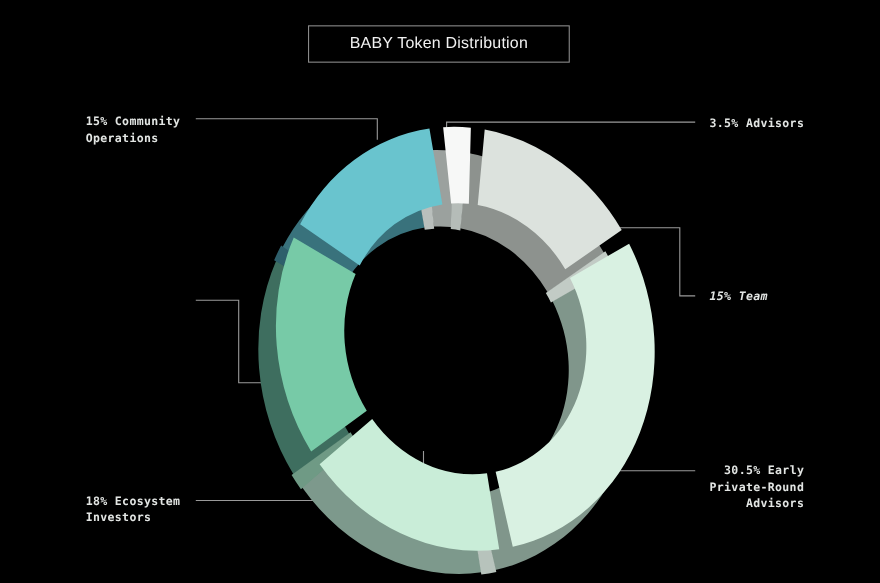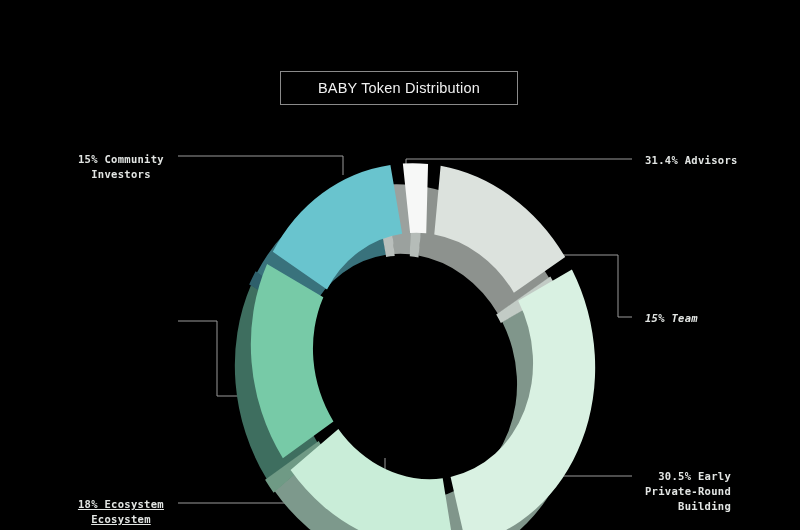--- a/index.html
+++ b/index.html
@@ -3,44 +3,44 @@
 <meta charset="utf-8">
 <style>
   html,body{margin:0;padding:0;}
   body{
     width:800px;height:530px;
     background:#000;
     overflow:hidden;
     font-family:"Liberation Sans",sans-serif;
     position:relative;
   }
-  .stage{position:absolute;inset:0;width:800px;height:479px;margin-top:48px;}
+  .stage{position:absolute;inset:0;width:800px;height:479px;}
   svg.chart{position:absolute;left:0;top:0;}
   .title-box{
     position:absolute;left:280px;top:23px;width:236px;height:32px;
     border:1px solid #8a8a8a;
     display:flex;align-items:center;justify-content:center;
     color:#f1f1f1;font-size:14.5px;letter-spacing:.2px;
     background:#000;
     z-index:3;
   }
   .callout{
     position:absolute;
     color:#e2e5e3;
     font-family:"DejaVu Sans Mono",monospace;
     font-size:10.5px;font-weight:bold;
     line-height:15px;letter-spacing:.3px;
     z-index:3;
     white-space:nowrap;
   }
-  .callout.left{text-align:center;}
+  .callout.left{text-align:left;}
   .callout.right{text-align:left;}
   #label-community{right:636px;top:104px;}
   #label-rnd{right:636px;top:265px;}
-  #label-ecosystem{right:636px;top:449px;text-decoration:underline;}
+  #label-ecosystem{right:636px;top:449px;}
   #label-advisors{left:645px;top:105px;}
   #label-team{left:645px;top:263px;font-style:italic;}
   #label-early{left:645px;top:421px;text-align:right;}
   polyline.leader{fill:none;stroke:#9a9a9a;stroke-width:1;}
 </style>
 </head>
 <body>
 
 <div class="stage">
 
@@ -78,36 +78,36 @@
         </g>
       </g>
   </svg>
 
   <div class="title-box">
     <span>BABY Token Distribution</span>
   </div>
 
   <div class="callout left" id="label-community">
     <div>15% Community</div>
-    <div>Investors</div>
+    <div>Operations</div>
   </div>
 
   <div class="callout right" id="label-advisors">
-    <div>31.4% Advisors</div>
+    <div>3.5% Advisors</div>
   </div>
 
   <div class="callout right" id="label-team">
     <div>15% Team</div>
   </div>
 
   <div class="callout right" id="label-early">
     <div>30.5% Early</div>
     <div>Private-Round</div>
-    <div>Building</div>
+    <div>Advisors</div>
   </div>
 
   <div class="callout left" id="label-ecosystem">
     <div>18% Ecosystem</div>
-    <div>Ecosystem</div>
+    <div>Investors</div>
   </div>
 
 
 </div>
 
 </body></html>

